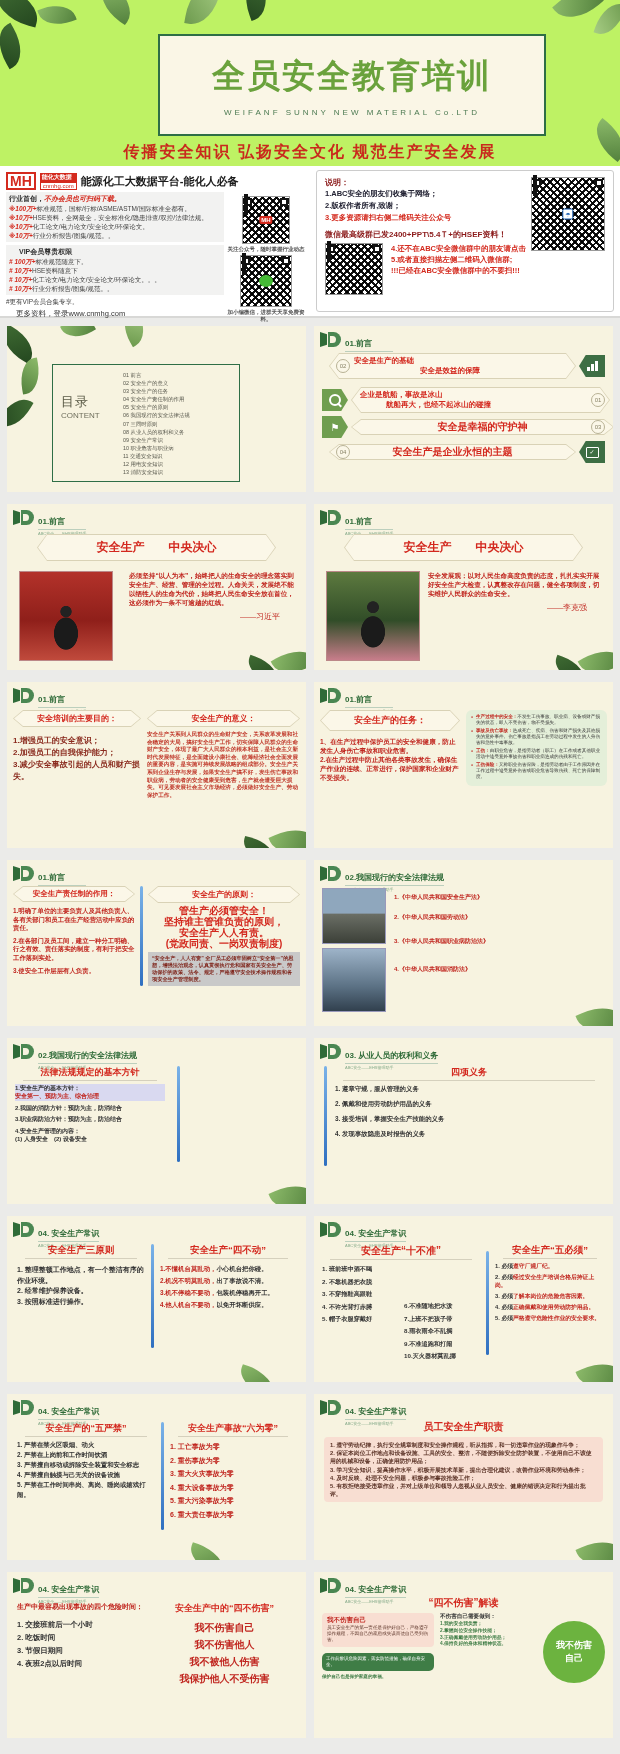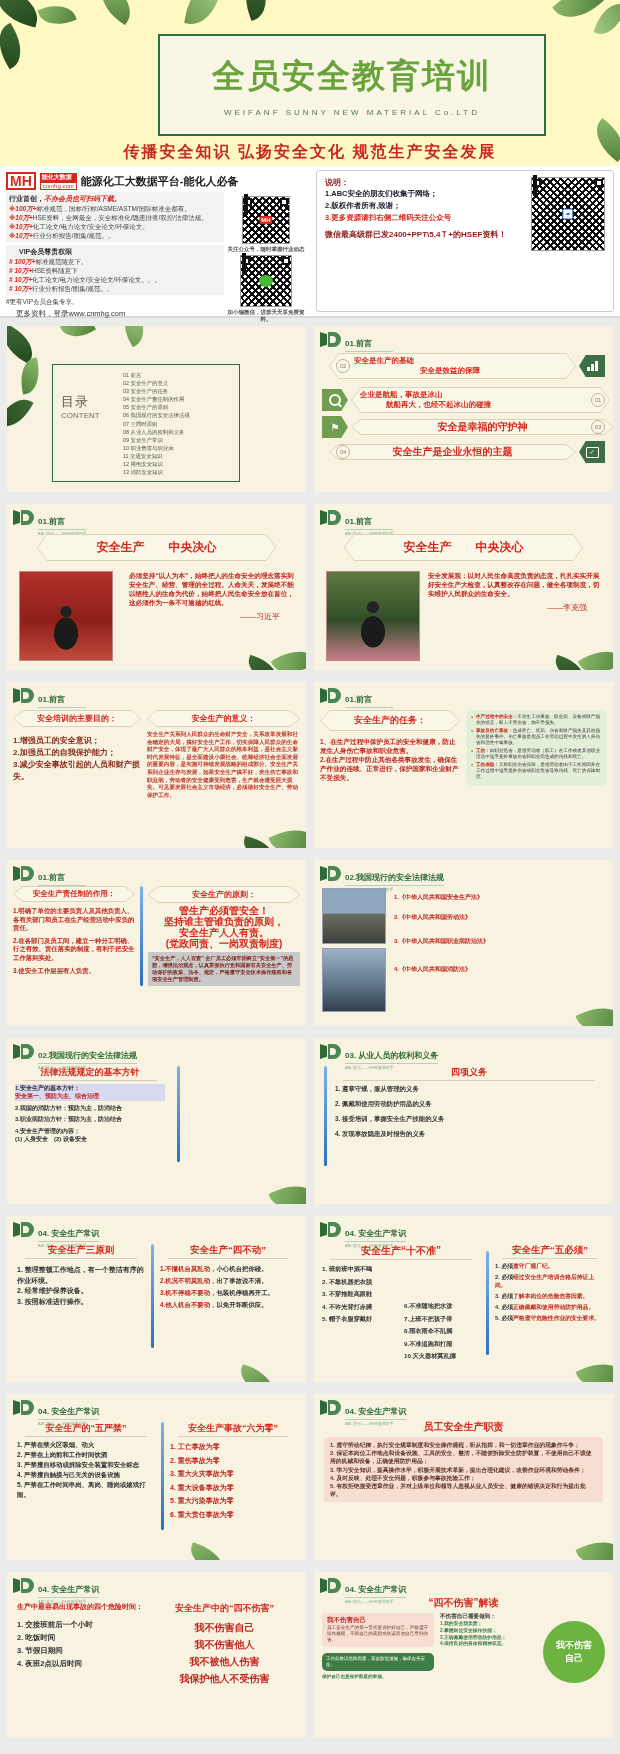--- a/index.html
+++ b/index.html
@@ -1,18 +1,18 @@
 <!DOCTYPE html>
 <html><head>
 <meta charset="utf-8">
 <style>
   html,body{margin:0;padding:0}
   body{width:620px;height:1754px;background:#ebebe9;font-family:"Liberation Sans","DejaVu Sans",sans-serif;color:#333}
   
-  .hero{position:relative;height:166px;background:#fef9c3;overflow:hidden}
+  .hero{position:relative;height:166px;background:#bef264;overflow:hidden}
   .hero-box{position:absolute;left:158px;top:34px;width:384px;height:98px;border:2px solid #2e6e46;display:flex;flex-direction:column;align-items:center;justify-content:center;gap:9px;background:#faf6e6}
   .hero-title{font-size:33px;font-weight:bold;color:#6aa23c;letter-spacing:2px;white-space:nowrap}
   .hero-co{font-size:8px;color:#4c7a52;letter-spacing:3px}
   .slogan{position:absolute;left:0;right:0;bottom:3px;text-align:center;font-size:16px;font-weight:bold;color:#c9291d;letter-spacing:2px}
   .lv{position:absolute;border-radius:0 85% 0 85%;background:linear-gradient(135deg,#8cba6a,#53813d)}
   .lv.dk{background:linear-gradient(135deg,#3f6b33,#24471f)}
   
   .adbar{height:152px;background:#fff;display:flex;border-bottom:2px solid #d8d8d6;box-sizing:border-box}
   .ad-left{width:310px;box-sizing:border-box;padding:4px 2px 2px 6px;display:flex;flex-wrap:wrap}
   .ad-logo-row{width:100%;display:flex;align-items:center;gap:4px;height:22px}
@@ -150,20 +150,30 @@
   <div class="ad-right">
     <div class="note-h">说明：</div>
     <div class="note">1.ABC安全的朋友们收集于网络；</div>
     <div class="note">2.版权作者所有,致谢；</div>
     <div class="note red">3.更多资源请扫右侧二维码关注公众号</div>
     <div class="qr" style="position:absolute;right:8px;top:6px;width:72px;height:72px">
       <i class="fp a"></i><i class="fp b"></i><i class="fp c"></i>
       <span class="qr-center" style="background:#fff;color:#1a5fb4;border:1px solid #1a5fb4;border-radius:2px">☂</span>
     </div>
     <div class="wx-line">微信最高级群已发2400+PPT\5.4Ｔ+的HSEF资料！</div>
+    <div style="display:flex;gap:8px;margin-top:3px">
+      <div class="qr" style="width:56px;height:50px;flex:none">
+        <i class="fp a"></i><i class="fp b"></i><i class="fp c"></i>
+      </div>
+      <div>
+        <div class="rn">4.还不在ABC安全微信群中的朋友请点击</div>
+        <div class="rn">5.或者直接扫描左侧二维码入微信群;</div>
+        <div class="rn">!!!已经在ABC安全微信群中的不要扫!!!</div>
+      </div>
+    </div>
   </div>
 </div>
 
 <div class="grid">
 
   <div class="c">
     <span class="lv dk" style="left:-8px;top:6px;width:38px;height:24px;transform:rotate(30deg)"></span>
     <span class="lv" style="left:6px;top:40px;width:34px;height:20px;transform:rotate(80deg)"></span>
     <span class="lv dk" style="left:-10px;top:76px;width:36px;height:22px;transform:rotate(120deg)"></span>
     <span class="lv" style="left:56px;top:-8px;width:30px;height:20px;transform:rotate(-30deg)"></span>

